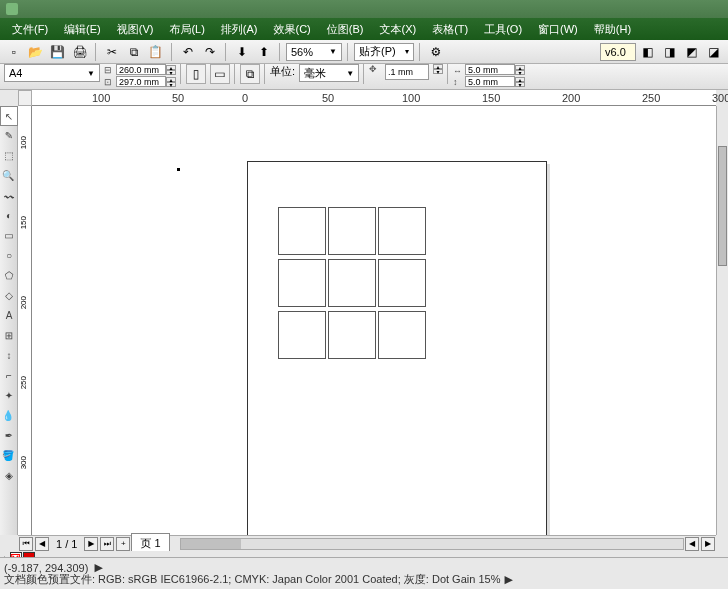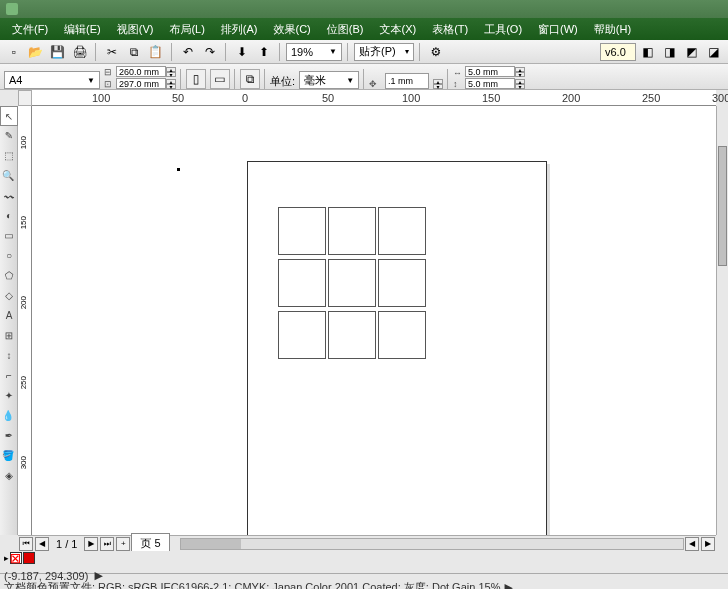--- a/index.html
+++ b/index.html
@@ -14,21 +14,21 @@
 .menubar .menu-item { color: #fff; padding: 0 8px; cursor: pointer; }
 
 
 .toolbar { background: linear-gradient(#f5f5f5, #e0e0e0); border-bottom: 1px solid #b0b0b0; height: 24px; display: flex; align-items: center; padding: 0 4px; gap: 2px; }
 .toolbar .tb-btn { width: 20px; height: 20px; border: 1px solid transparent; display: flex; align-items: center; justify-content: center; cursor: pointer; }
 .toolbar .sep { width: 2px; height: 18px; border-left: 1px solid #aaa; margin: 0 3px; }
 .toolbar .combo { height: 18px; border: 1px solid #999; background: #fff; padding: 0 4px; display: flex; align-items: center; min-width: 50px; }
 .toolbar .combo .arrow { margin-left: auto; font-size: 8px; }
 
 
-.propbar { background: linear-gradient(#f5f5f5, #e0e0e0); border-bottom: 1px solid #b0b0b0; height: 26px; display: flex; align-items: flex-end; padding: 0 4px; gap: 4px; }
+.propbar { background: linear-gradient(#f5f5f5, #e0e0e0); border-bottom: 1px solid #b0b0b0; height: 26px; display: flex; align-items: flex-start; padding: 0 4px; gap: 4px; }
 .propbar .combo { height: 18px; border: 1px solid #999; background: #fff; padding: 0 4px; display: flex; align-items: center; }
 .propbar .dim-group { display: flex; flex-direction: column; gap: 1px; }
 .propbar .dim-row { display: flex; align-items: center; height: 11px; }
 .propbar .dim-icon { width: 12px; font-size: 9px; color: #555; }
 .propbar .dim-val { width: 50px; height: 11px; border: 1px solid #999; background: #fff; font-size: 9px; padding: 0 2px; display: flex; align-items: center; }
 .propbar .spinner { width: 10px; display: flex; flex-direction: column; }
 .propbar .spinner span { height: 5px; font-size: 6px; line-height: 5px; text-align: center; border: 1px solid #999; background: #eee; cursor: pointer; }
 .propbar .tb-btn { width: 20px; height: 20px; border: 1px solid #aaa; background: #f0f0f0; display: flex; align-items: center; justify-content: center; cursor: pointer; }
 
 
@@ -61,21 +61,21 @@
 .pagenav { position: absolute; left: 18px; right: 12px; bottom: 38px; height: 16px; background: #e8e8e8; border-top: 1px solid #aaa; display: flex; align-items: center; }
 .pagenav .nav-btn { width: 14px; height: 14px; border: 1px solid #888; background: #f0f0f0; display: flex; align-items: center; justify-content: center; font-size: 8px; cursor: pointer; margin: 0 1px; }
 .pagenav .page-count { padding: 0 6px; }
 .pagenav .page-tab { padding: 2px 8px; background: #fff; border: 1px solid #888; cursor: pointer; }
 .pagenav .hscroll { flex: 1; margin-left: 10px; height: 12px; background: #e0e0e0; border: 1px solid #aaa; position: relative; }
 .pagenav .hscroll .thumb { position: absolute; left: 0; width: 60px; top: 0; bottom: 0; background: #c0c0c0; }
 
 
 .swatches { position: absolute; left: 0; right: 0; bottom: 24px; height: 14px; background: #e8e8e8; display: flex; align-items: center; padding-left: 4px; gap: 1px; }
 .swatches .sw { width: 12px; height: 12px; border: 1px solid #333; }
-.statusbar { position: absolute; left: 0; right: 0; bottom: 0; height: 16px; background: #e8e8e8; border-top: 1px solid #aaa; display: flex; flex-direction: column; justify-content: center; padding: 0 4px; font-size: 10px; color: #333; }
+.statusbar { position: absolute; left: 0; right: 0; bottom: 0; height: 32px; background: #e8e8e8; border-top: 1px solid #aaa; display: flex; flex-direction: column; justify-content: center; padding: 0 4px; font-size: 10px; color: #333; }
 .statusbar .row { display: flex; align-items: center; height: 12px; }
 
 
 .ico { font-family: Arial; font-size: 12px; line-height: 1; }
 </style>
 </head>
 <body>
 
 <div class="titlebar">
   <span class="app-icon"></span>
@@ -128,21 +128,21 @@
     </div>
   <div class="sep"></div>
   <div class="tb-btn">
       <span class="ico">⬇</span>
     </div>
   <div class="tb-btn">
       <span class="ico">⬆</span>
     </div>
   <div class="sep"></div>
   <div class="combo" style="min-width:56px">
-    <span>19%</span>
+    <span>56%</span>
     <span class="arrow">▼</span>
   </div>
   <div class="sep"></div>
   <div class="combo" style="min-width:60px">
     <span>贴齐(P)</span>
     <span class="arrow">▾</span>
   </div>
   <div class="sep"></div>
   <div class="tb-btn">
       <span class="ico">⚙</span>
@@ -299,21 +299,21 @@
   <div class="thumb"></div>
 </div>
 
 <div class="pagenav">
   <div class="nav-btn">⏮</div>
   <div class="nav-btn">◀</div>
   <span class="page-count">1 / 1</span>
   <div class="nav-btn">▶</div>
   <div class="nav-btn">⏭</div>
   <div class="nav-btn">+</div>
-  <div class="page-tab">页 5</div>
+  <div class="page-tab">页 1</div>
   <div class="hscroll">
     <div class="thumb"></div>
   </div>
   <div class="nav-btn">◀</div>
   <div class="nav-btn">▶</div>
 </div>
 
 <div class="swatches">
   <span style="font-size:9px">▸</span>
   <span class="sw" style="background:#fff;position:relative">

